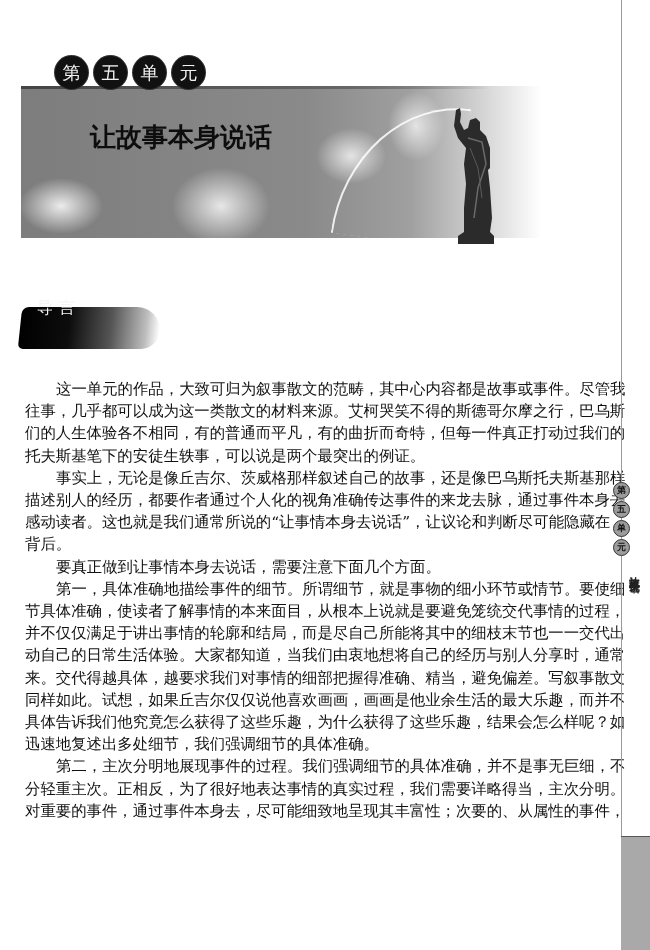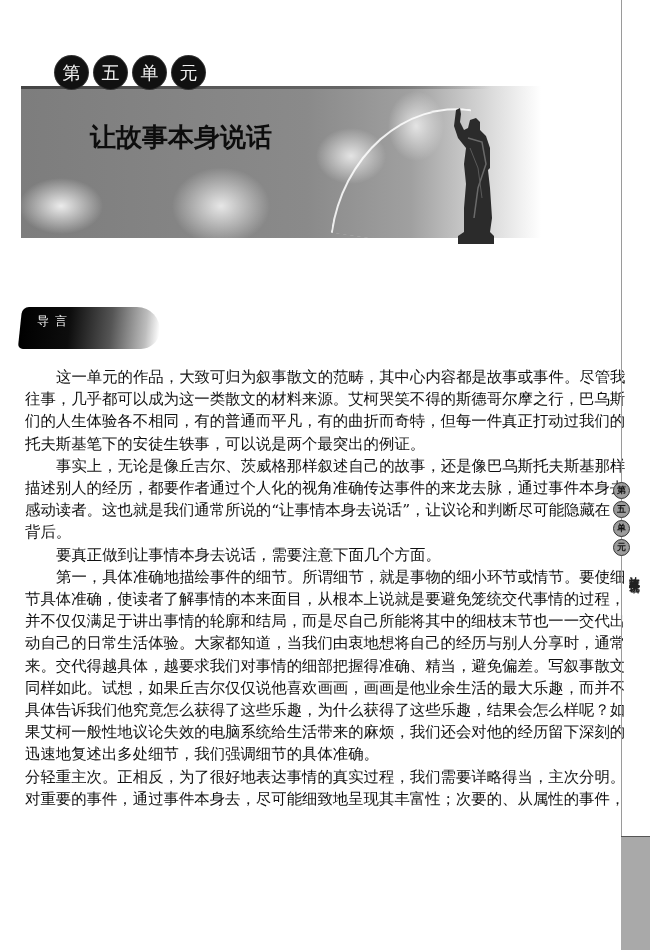--- a/index.html
+++ b/index.html
@@ -79,28 +79,28 @@
     }
 
     
     .intro-label {
       position: absolute; left: 20px; top: 307px; width: 140px; height: 42px;
       background: linear-gradient(90deg, #000 0%, #0d0d0d 35%, #555 65%, #bdbdbd 90%, rgba(255,255,255,0) 100%);
       border-radius: 8px 30px 20px 6px;
       transform: skewX(-6deg);
     }
     .intro-text {
-      position: absolute; left: 37px; top: 313px;
-      color: #f4f4f4; font-size: 12px; letter-spacing: 6px;
+      position: absolute; left: 37px; top: 298px;
+      color: #f4f4f4; font-size: 16px; letter-spacing: 6px;
       font-family: "DejaVu Serif", serif;
     }
 
     
     .body-text {
-      position: absolute; left: 25px; top: 366px; width: 573px;
+      position: absolute; left: 25px; top: 378px; width: 573px;
       font-size: 15.4px; line-height: 22.2px; color: #111;
       font-family: "DejaVu Serif", "Liberation Serif", serif;
       text-align: justify;
     }
     .body-text p { margin: 0; }
     .line { display: block; white-space: nowrap; text-align-last: justify; text-align: justify; }
     .line.last { text-align-last: left; }
     .indent { padding-left: 31px; }
   </style>
 </head>
@@ -147,24 +147,24 @@
       <span class="line indent last">要真正做到让事情本身去说话，需要注意下面几个方面。</span>
     </p>
     <p>
       <span class="line indent">第一，具体准确地描绘事件的细节。所谓细节，就是事物的细小环节或情节。要使细</span>
       <span class="line">节具体准确，使读者了解事情的本来面目，从根本上说就是要避免笼统交代事情的过程，</span>
       <span class="line">并不仅仅满足于讲出事情的轮廓和结局，而是尽自己所能将其中的细枝末节也一一交代出</span>
       <span class="line">动自己的日常生活体验。大家都知道，当我们由衷地想将自己的经历与别人分享时，通常</span>
       <span class="line">来。交代得越具体，越要求我们对事情的细部把握得准确、精当，避免偏差。写叙事散文</span>
       <span class="line">同样如此。试想，如果丘吉尔仅仅说他喜欢画画，画画是他业余生活的最大乐趣，而并不</span>
       <span class="line">具体告诉我们他究竟怎么获得了这些乐趣，为什么获得了这些乐趣，结果会怎么样呢？如</span>
-      <span class="line">果艾柯一般性地议论失效的电脑系统给生活带来的麻烦，我们还会对他的经历留下深刻的</span>
       <span class="line last">迅速地复述出多处细节，我们强调细节的具体准确。</span>
     </p>
     <p>
+      <span class="line indent">第二，主次分明地展现事件的过程。我们强调细节的具体准确，并不是事无巨细，不</span>
       <span class="line">分轻重主次。正相反，为了很好地表达事情的真实过程，我们需要详略得当，主次分明。</span>
       <span class="line">对重要的事件，通过事件本身去，尽可能细致地呈现其丰富性；次要的、从属性的事件，</span>
     </p>
   </div>
 
   <div class="margin-line"></div>
   <div class="side-badges">
     <div class="side-badge">第</div>
     <div class="side-badge">五</div>
     <div class="side-badge">单</div>

